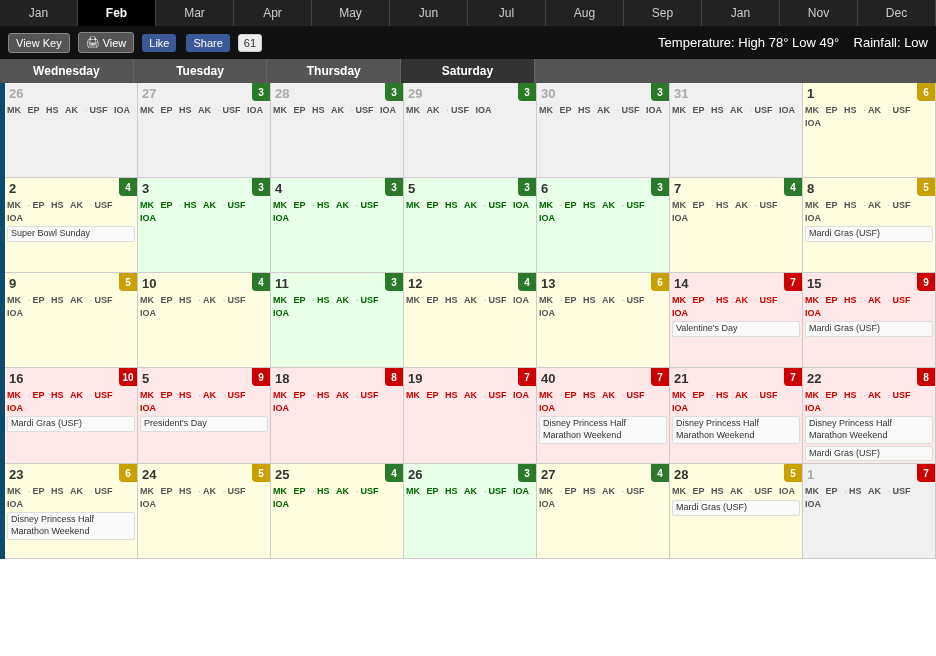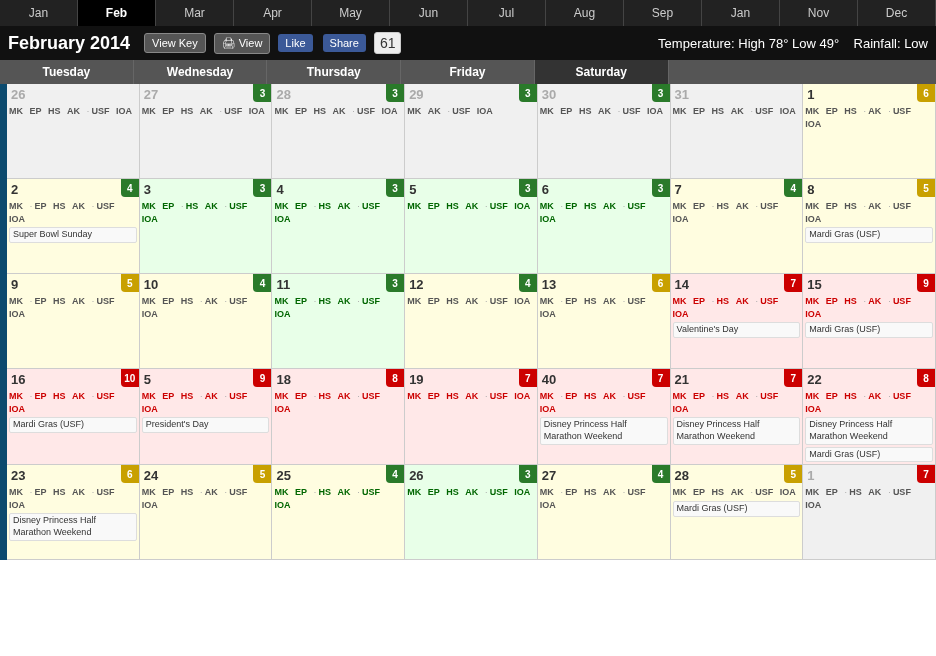--- a/index.html
+++ b/index.html
@@ -30,35 +30,35 @@
     .fb-like {
       background: #3b5998; color: #fff; border: none; padding: 3px 7px;
       font-size: 11px; cursor: pointer; border-radius: 3px;
     }
     .fb-share {
       background: #3b5998; color: #fff; border: none; padding: 3px 7px;
       font-size: 11px; cursor: pointer; border-radius: 3px; margin-left: 2px;
     }
     .share-count {
       background: #eee; color: #333; border: 1px solid #ccc; padding: 2px 5px;
-      font-size: 14px; border-radius: 3px; text-align: center;
+      font-size: 11px; border-radius: 3px; text-align: center;
     }
     .weather { margin-left: auto; font-size: 13px; font-weight: bold; }
     .weather span { font-weight: normal; }
 
     
     .dow-header { display: grid; grid-template-columns: repeat(7, 1fr); background: #555; }
     .dow-header .dow {
       text-align: center; color: #fff; font-weight: bold; padding: 5px 0;
       font-size: 12px; border-right: 1px solid #666;
     }
     .dow-header .dow.saturday { background: #333; }
 
     
-    .cal-grid { display: grid; grid-template-columns: repeat(7, 1fr); border-left: 7px solid #0c4a6e; }
+    .cal-grid { display: grid; grid-template-columns: repeat(7, 1fr); border-left: 5px solid #0c4a6e; }
 
     .cal-cell {
       border-right: 1px solid #ccc; border-bottom: 1px solid #ccc;
       min-height: 95px; padding: 2px; position: relative; background: #fff;
     }
     .cal-cell.other-month { background: #f0f0f0; }
     .cal-cell.yellow-bg { background: #fffde0; }
     .cal-cell.green-bg { background: #e8ffe8; }
     .cal-cell.red-bg { background: #ffe8e8; }
 
@@ -97,44 +97,42 @@
     <div class="nav-month">Jun</div>
     <div class="nav-month">Jul</div>
     <div class="nav-month">Aug</div>
     <div class="nav-month">Sep</div>
     <div class="nav-month">Jan</div>
     <div class="nav-month">Nov</div>
     <div class="nav-month">Dec</div>
   </div>
 
 <div class="header-bar">
-  <span class="title">February 2014</span>
   <button class="btn-view-key">View Key</button>
   <button class="btn-print">
     <span>🖨</span>
     <span>View</span>
   </button>
   <button class="fb-like">Like</button>
   <button class="fb-share">Share</button>
   <span class="share-count">61</span>
   <span class="weather">
     <span>Temperature:</span>
     <span>High 78°</span>
     <span>Low 49°</span>
     &nbsp;&nbsp;
     <span>Rainfall:</span>
     <span>Low</span>
   </span>
 </div>
 
 <div class="dow-header">
+    <div class="dow">Wednesday</div>
     <div class="dow">Tuesday</div>
-    <div class="dow">Wednesday</div>
     <div class="dow">Thursday</div>
-    <div class="dow">Friday</div>
     <div class="dow saturday">Saturday</div>
   </div>
 
 <div class="cal-grid">
 <div class="cal-cell other-month">
       <div class="day-number other">26</div>
       <div class="parks-line"><span style="color: rgb(85, 85, 85); font-weight: bold;">MK</span><span> </span><span style="color: rgb(85, 85, 85); font-weight: bold;">EP</span><span> </span><span style="color: rgb(85, 85, 85); font-weight: bold;">HS</span><span> </span><span style="color: rgb(85, 85, 85); font-weight: bold;">AK</span><span> </span><span style="color: rgb(170, 170, 170);">·</span><span style="color: rgb(85, 85, 85); font-weight: bold;">USF</span><span> </span><span style="color: rgb(85, 85, 85); font-weight: bold;">IOA</span><span> </span></div>
     </div>
     <div class="cal-cell other-month">
       <div class="crowd-badge crowd-green">3</div>

